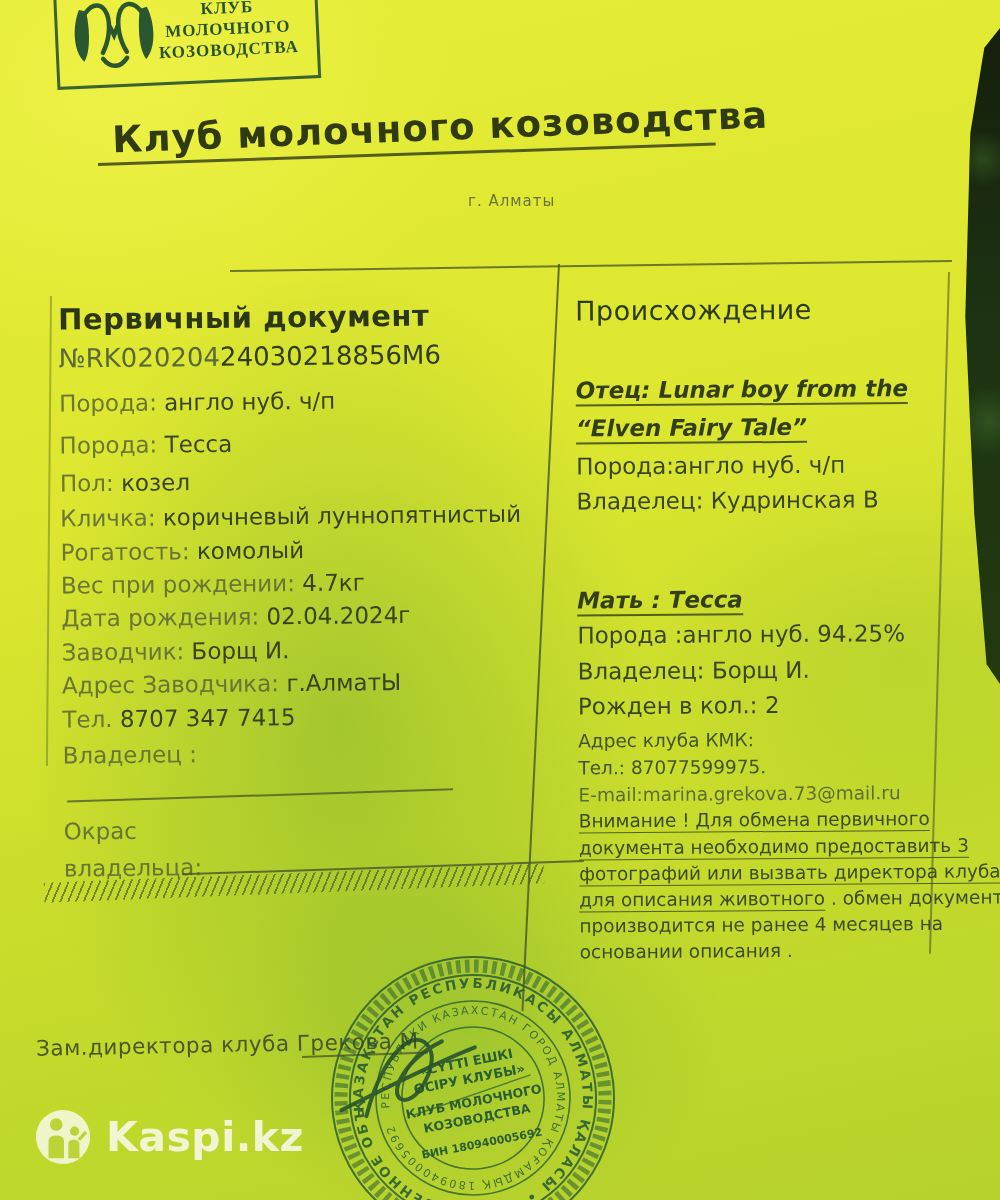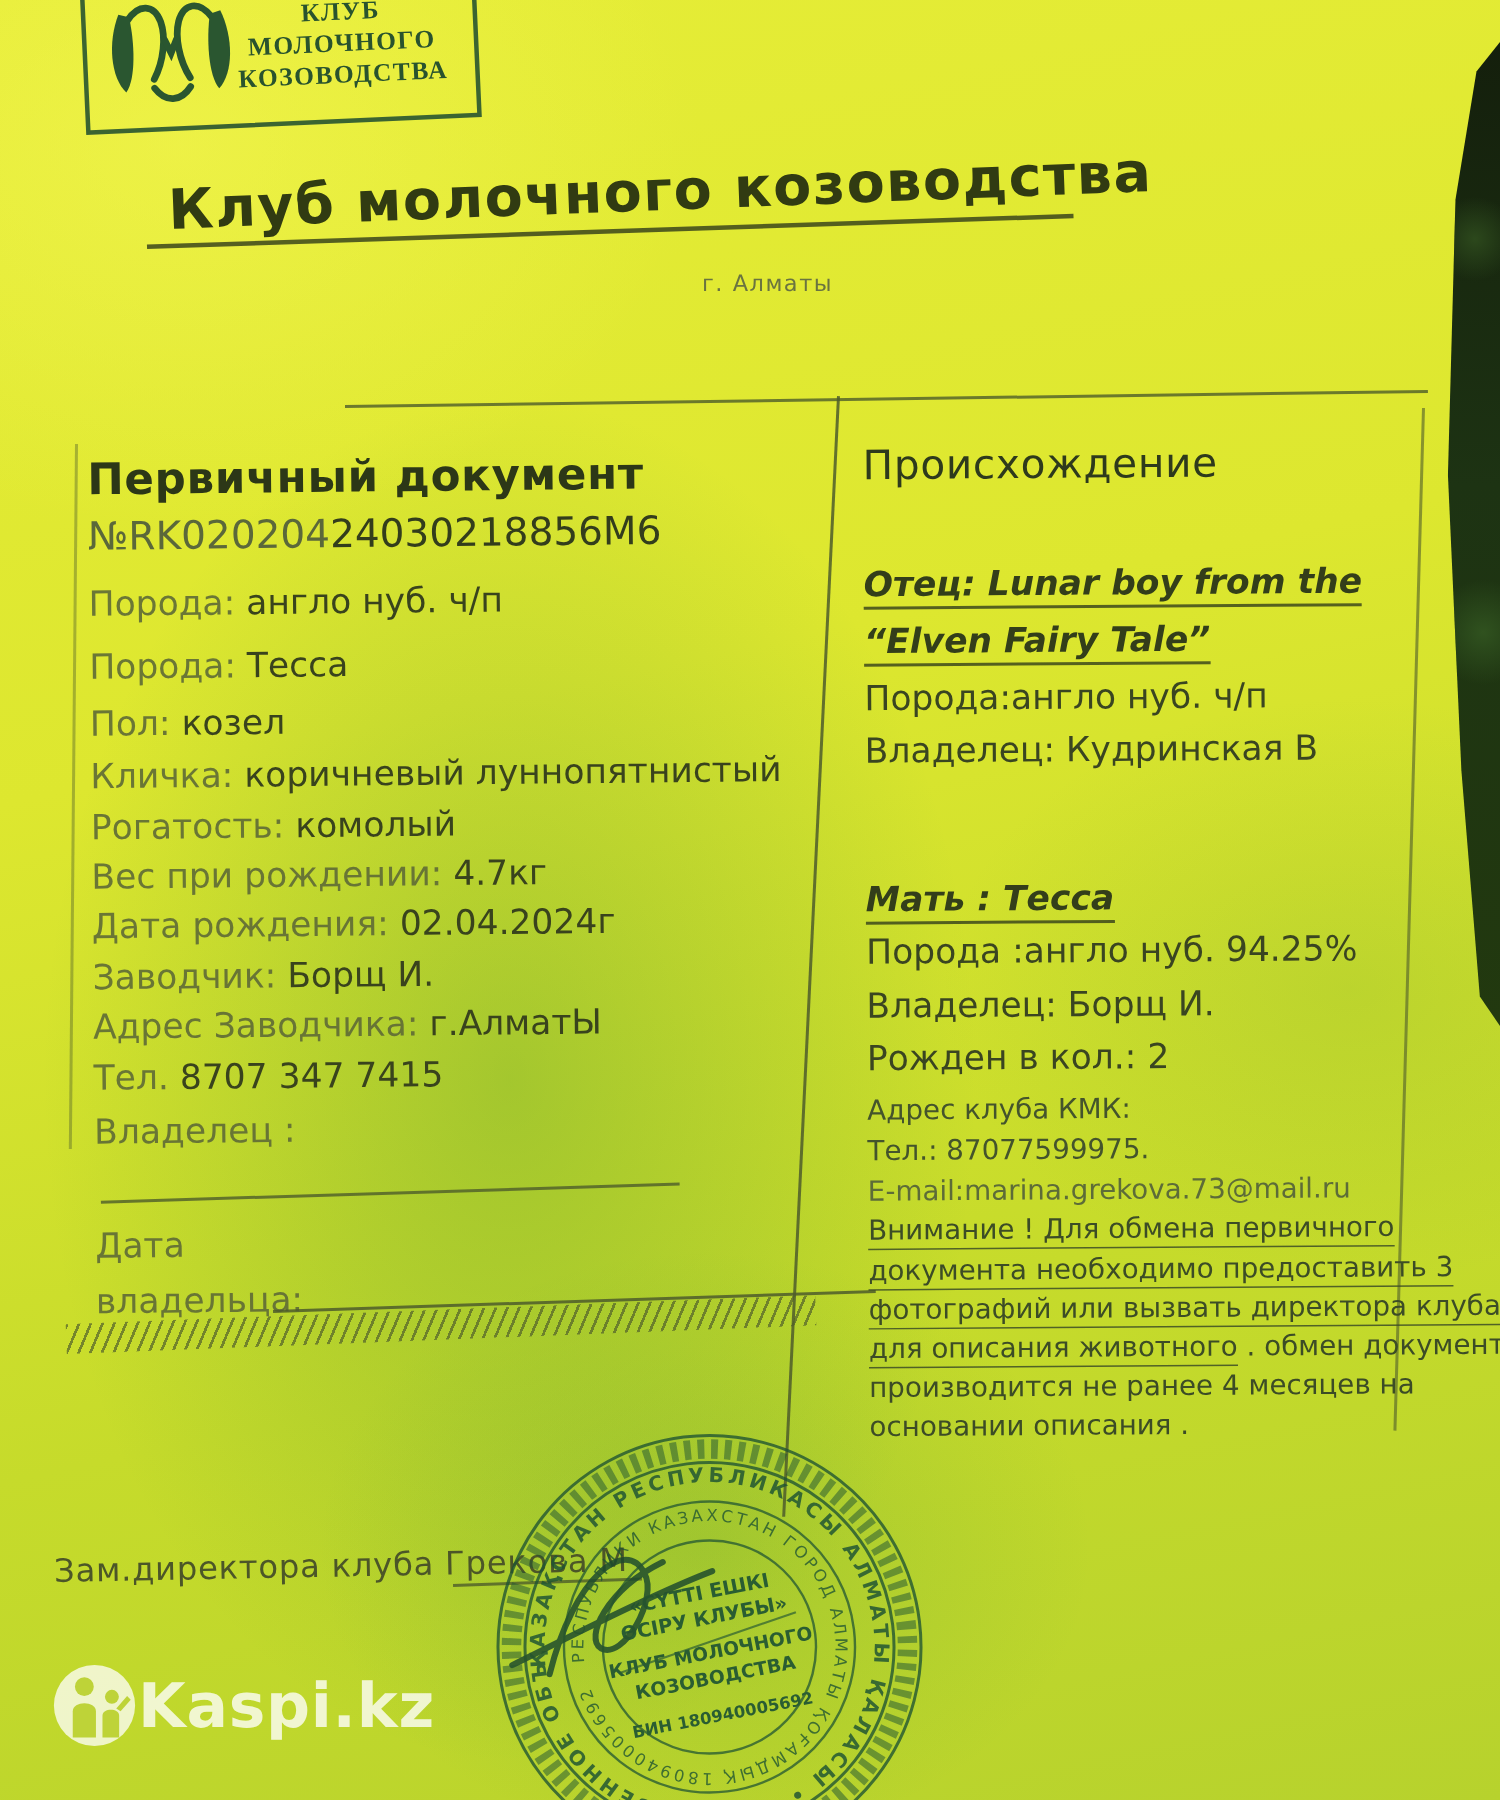--- a/index.html
+++ b/index.html
@@ -34,21 +34,21 @@
     position:absolute; right:8px; top:16px; width:160px; text-align:center;
     font-family:"Liberation Serif", serif; font-weight:bold;
     color:#29532e; font-size:17px; line-height:21px; letter-spacing:1px;
   }
   .title {
     position:absolute; left:112px; top:106px; font-size:37px; font-weight:bold;
     color:#313b12; transform:rotate(-2.2deg); letter-spacing:1px; white-space:nowrap;
   }
   .title-underline { position:absolute; left:98px; top:163px; width:618px; height:2.5px;
     background:#3b451b; transform:rotate(-1.9deg); transform-origin:left center; opacity:.85; }
-  .city { position:absolute; left:468px; top:180px; font-size:15px; color:#6a7440; letter-spacing:1px; }
+  .city { position:absolute; left:468px; top:192px; font-size:15px; color:#6a7440; letter-spacing:1px; }
 
   
   .pline { position:absolute; background:#4e5c2b; transform-origin:left top; }
 
   .col { position:absolute; }
   .ln  { position:absolute; white-space:nowrap; }
 
   
   .left-col  { left:58px;  top:300px; width:490px; transform:rotate(-0.6deg); }
   .doc-heading { font-size:29px; font-weight:bold; color:#2c3717; letter-spacing:.5px; }
@@ -75,21 +75,21 @@
     transform-origin:left center;
   }
 
   .sig-caption { position:absolute; left:36px; top:1032px; font-size:21.5px; color:#4c5628;
     transform:rotate(-1.1deg); letter-spacing:.5px; }
 
   .stamp { position:absolute; left:323px; top:948px; transform:rotate(-7deg); opacity:.92; }
 
   .kaspi { position:absolute; left:34px; top:1108px; display:flex; align-items:center; }
   .kaspi-text { font-size:41px; font-weight:bold; color:rgba(255,255,255,0.78);
-    letter-spacing:.5px; }
+    margin-left:14px; letter-spacing:.5px; }
 </style>
 </head>
 <body>
 
 <div class="photo">
 
   <div class="bg-strip"></div>
 
   <div class="logo-box">
     <svg class="logo-goats" width="100" height="100" viewBox="0 0 100 100">
@@ -131,21 +131,21 @@
     <div class="ln field" style="top:237px"><span class="lbl">Рогатость:</span> <span class="val">комолый</span></div>
     <div class="ln field" style="top:270px"><span class="lbl">Вес при рождении:</span> <span class="val">4.7кг</span></div>
     <div class="ln field" style="top:303px"><span class="lbl">Дата рождения:</span> <span class="val">02.04.2024г</span></div>
     <div class="ln field" style="top:337px"><span class="lbl">Заводчик:</span> <span class="val">Борщ И.</span></div>
     <div class="ln field" style="top:370px"><span class="lbl">Адрес Заводчика:</span> <span class="val">г.АлматЫ</span></div>
     <div class="ln field" style="top:404px"><span class="lbl">Тел.</span> <span class="val">8707 347 7415</span></div>
     <div class="ln field" style="top:440px"><span class="lbl">Владелец :</span></div>
 
     <div class="pline" style="left:4px; top:498px; width:386px; height:2px; transform:rotate(-1.2deg); opacity:.8;"></div>
 
-    <div class="ln field" style="top:516px"><span class="lbl">Дата</span></div>
+    <div class="ln field" style="top:516px"><span class="lbl">Окрас</span></div>
     <div class="ln field" style="top:553px"><span class="lbl">владельца:</span></div>
     <div class="pline" style="left:118px; top:572px; width:402px; height:2px; transform:rotate(-1.3deg); opacity:.85;"></div>
     <div class="hatch" style="left:-20px; top:580px; width:500px; transform:rotate(-1.6deg); opacity:.8;"></div>
   </div>
 
   <div class="col right-col">
     <div class="ln origin-heading" style="top:6px">Происхождение</div>
 
     <div class="ln parent-name" style="top:88px">Отец: Lunar boy from the</div>
     <div class="ln parent-name" style="top:126px">“Elven Fairy Tale”</div>

